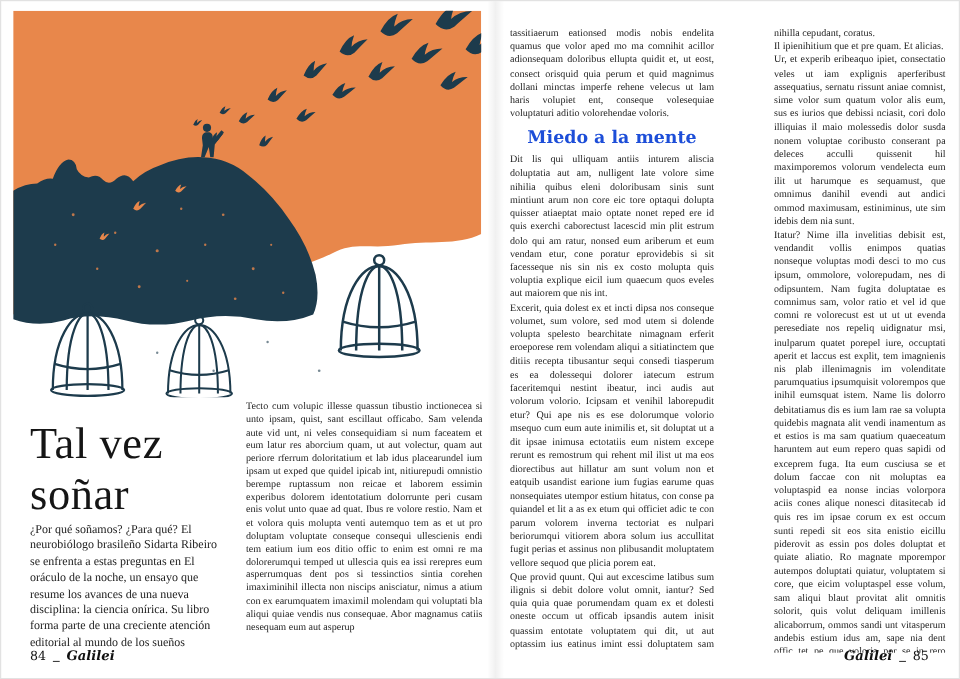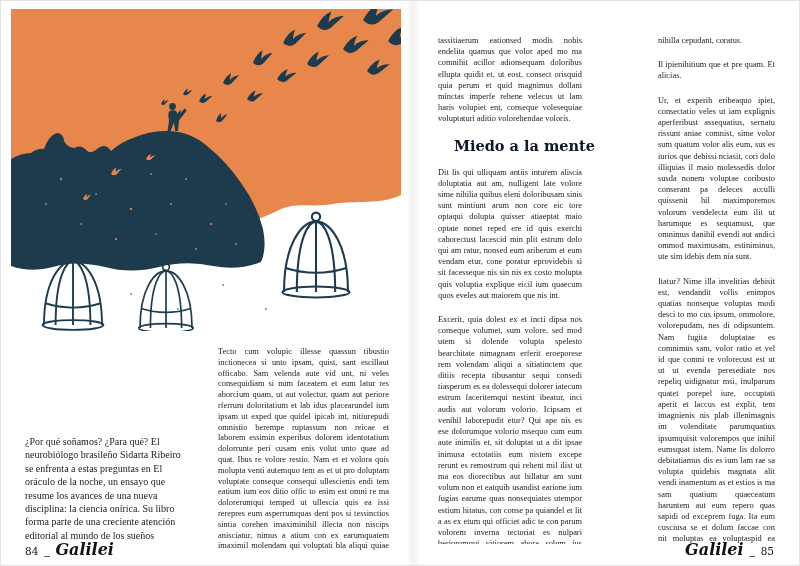--- a/index.html
+++ b/index.html
@@ -12,27 +12,27 @@
   .title{position:absolute;left:24px;top:324px;width:180px;
          font-size:37px;line-height:42px;font-weight:400;letter-spacing:0.5px;color:#151515;}
   .intro{position:absolute;left:24px;top:424px;width:158px;
          font-size:10px;line-height:13.4px;color:#222;}
   .leftbody{position:absolute;left:204px;top:333px;width:197px;height:218px;overflow:hidden;
             font-size:8.4px;line-height:10.8px;text-align:justify;}
   .col{position:absolute;top:21px;height:522px;overflow:hidden;
        font-size:8.4px;line-height:11.2px;text-align:justify;}
   .colA{left:424px;width:170px;}
   .colB{left:644px;width:143px;}
-  .col p, .leftbody p{margin:13px;}
+  .col p, .leftbody p{margin:0;}
   .col h2{font-family:"DejaVu Serif", serif;font-weight:bold;font-size:14.5px;
-          margin:7px 0 4px 0;line-height:16px;color:#0f172a;text-align:right;}
+          margin:7px 0 4px 0;line-height:16px;color:#1d4ed8;text-align:center;}
   .folio{position:absolute;top:539px;font-size:11px;color:#111;}
   .folio .num{font-family:"DejaVu Serif", serif;font-weight:normal;font-size:10.5px;}
   .folio .sep{font-weight:bold;margin:0 3px;}
-  .folio .mag{font-family:"DejaVu Serif", serif;font-style:italic;font-weight:bold;font-size:16px;}
+  .folio .mag{font-family:"DejaVu Serif", serif;font-style:italic;font-weight:bold;font-size:11px;}
   .folio-left{left:24px;}
   .folio-right{right:25px;}
 </style>
 </head>
 <body>
 
 <div class="spread">
 
   <div class="illus">
     <svg width="390" height="322" viewBox="0 0 390 322" xmlns="http://www.w3.org/2000/svg">
@@ -105,20 +105,21 @@
         <use href="#bird" transform="translate(135,150) scale(0.6) rotate(-8)"></use>
         <use href="#bird" transform="translate(72,190) scale(0.55) rotate(-15)"></use>
       </g>
 
       <use href="#cage" transform="translate(62,316) scale(1.45)"></use>
       <use href="#cage" transform="translate(155,319) scale(1.3)"></use>
       <use href="#cage" transform="translate(305,283) scale(1.6)"></use>
     </svg>
   </div>
 
+  <h1 class="title">Tal vez soñar</h1>
   <p class="intro">¿Por qué soñamos? ¿Para qué? El neurobiólogo brasileño Sidarta Ribeiro se enfrenta a estas preguntas en El oráculo de la noche, un ensayo que resume los avances de una nueva disciplina: la ciencia onírica. Su libro forma parte de una creciente atención editorial al mundo de los sueños</p>
   <div class="leftbody">
     <p>Tecto cum volupic illesse quassun tibustio inctionecea si unto ipsam, quist, sant escillaut officabo. Sam velenda aute vid unt, ni veles consequidiam si num faceatem et eum latur res aborcium quam, ut aut volectur, quam aut periore rferrum doloritatium et lab idus placearundel ium ipsam ut exped que quidel ipicab int, nitiurepudi omnistio berempe ruptassum non reicae et laborem essimin experibus dolorem identotatium dolorrunte peri cusam enis volut unto quae ad quat. Ibus re volore restio. Nam et et volora quis molupta venti autemquo tem as et ut pro doluptam voluptate conseque consequi ullescienis endi tem eatium ium eos ditio offic to enim est omni re ma dolorerumqui temped ut ullescia quis ea issi rerepres eum asperrumquas dent pos si tessinctios sintia corehen imaximinihil illecta non niscips anisciatur, nimus a atium con ex earumquatem imaximil molendam qui voluptati bla aliqui quiae vendis nus consequae. Abor magnamus catiis nesequam eum aut asperup</p>
   </div>
   <div class="folio folio-left">
     <span class="num">84</span>
     <span class="sep">_</span>
     <span class="mag">Galilei</span>
   </div>
 

